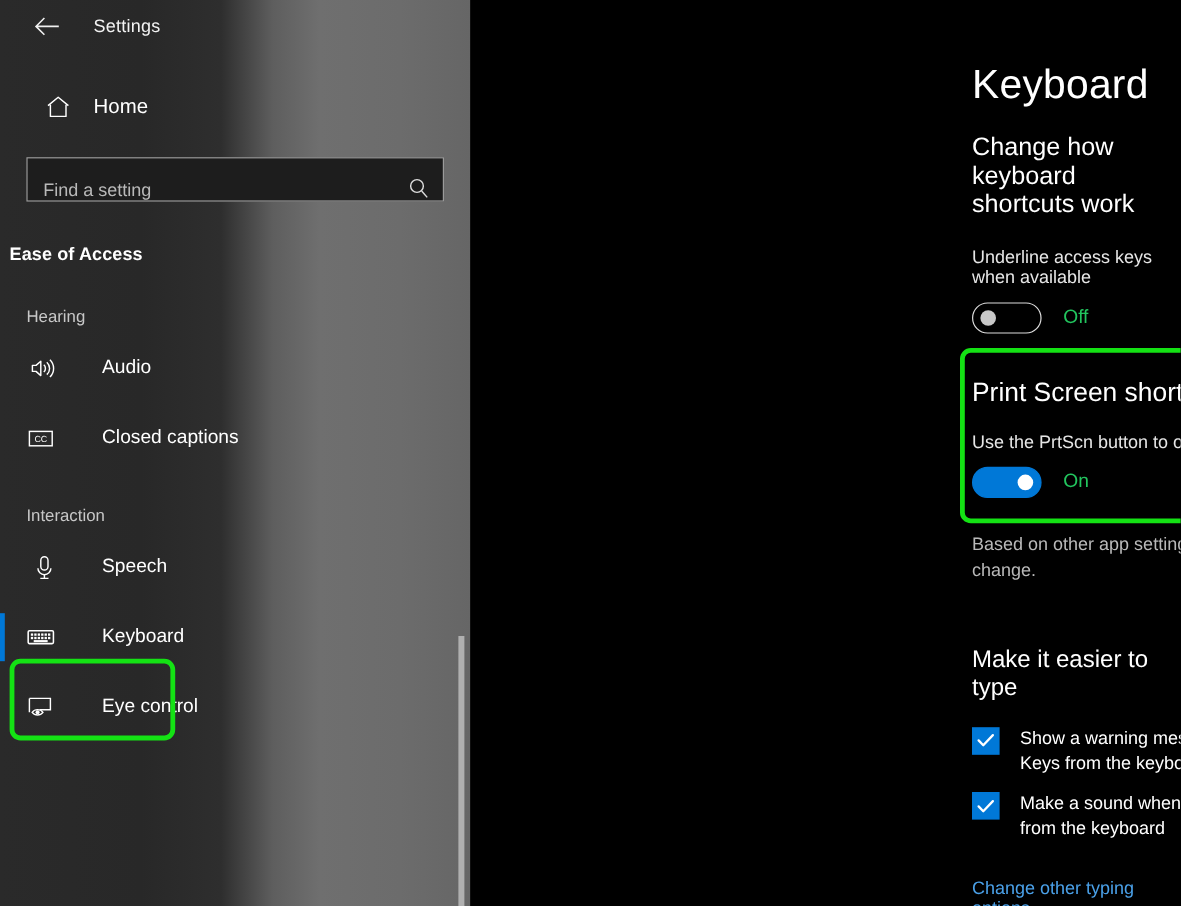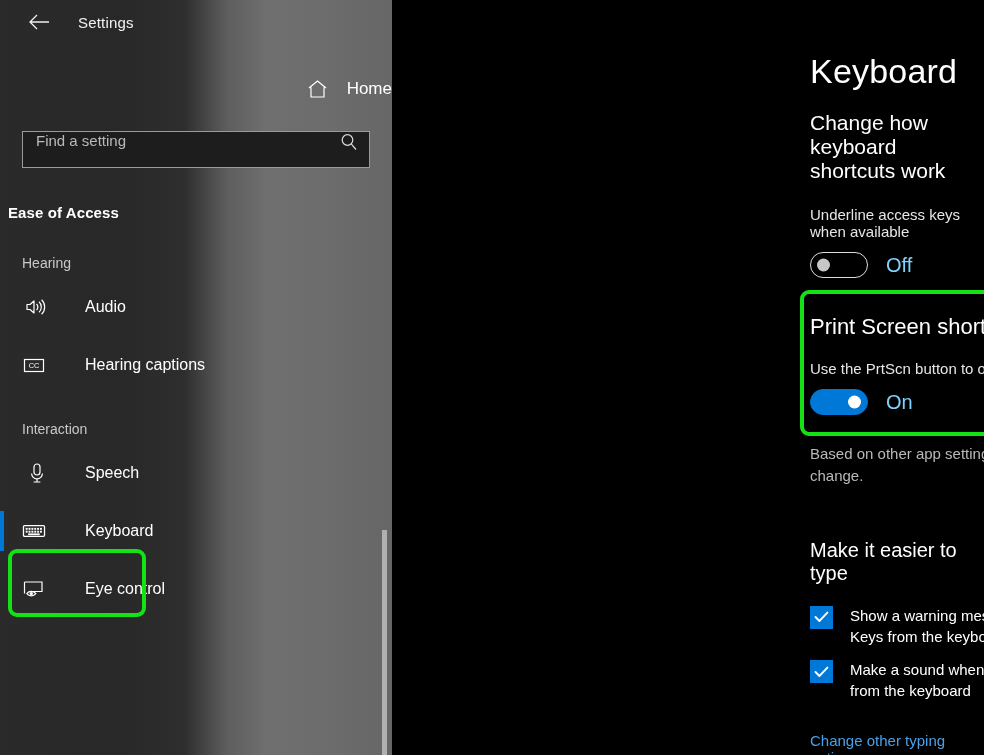--- a/index.html
+++ b/index.html
@@ -30,29 +30,28 @@
     cursor:pointer;
   }
   .back-btn svg{ display:block; }
   .win-title{
     font-size:15px; color:#f2f2f2; margin-left:22px; letter-spacing:.2px;
   }
 
   .home-row{
     display:flex; align-items:center; height:40px; margin-top:25px; padding-left:38px;
     cursor:pointer;
-    justify-content:flex-end;
   }
   .home-row .ic{ width:26px; display:flex; align-items:center; justify-content:flex-start; }
   .home-row .lbl{ font-size:17px; margin-left:14px; color:#fff; }
 
   .searchbox{
     margin:22px 22px 12px 22px; height:37px; width:348px;
     background:#1d1d1d; border:1px solid #9a9a9a;
-    display:flex; align-items:flex-start; padding:0 10px 0 13px; cursor:text;
+    display:flex; align-items:flex-end; padding:0 10px 0 13px; cursor:text;
   }
   .searchbox input{
     flex:1; background:transparent; border:none; outline:none;
     color:#e8e8e8; font-size:15px; font-family:inherit;
   }
   .searchbox input::placeholder{ color:#b9b9b9; opacity:1; }
   .searchbox .sicon{ width:20px; height:20px; flex:0 0 20px; }
 
   .sb-heading{
     font-size:15px; font-weight:bold; color:#fff;
@@ -113,21 +112,21 @@
   .toggle.off{ background:transparent; border:1.5px solid #dcdcdc; }
   .toggle.off .knob{
     position:absolute; left:6px; top:50%; transform:translateY(-50%);
     width:13px; height:13px; border-radius:50%; background:#c7c7c7;
   }
   .toggle.on{ background:#0078d7; border:1.5px solid #0078d7; }
   .toggle.on .knob{
     position:absolute; right:6px; top:50%; transform:translateY(-50%);
     width:13px; height:13px; border-radius:50%; background:#fff;
   }
-  .toggle-state{ font-size:20px; color:#7dd3fc; margin-left:18px; }
+  .toggle-state{ font-size:16px; color:#22c55e; margin-left:18px; }
 
   
   #ps-block{ position:relative; margin-top:36px; width:382px; }
   #hl-printscreen{
     position:absolute; left:-10px; top:-24px; width:392px; height:146px;
   }
   #ps-block .ps-title{ font-size:22px; color:#fff; }
   #ps-block .ps-desc{ font-size:15px; color:#e6e6e6; margin-top:20px; }
 
   .note{
@@ -204,21 +203,21 @@
         <span class="lbl">Audio</span>
       </div>
 
       <div class="nav-item">
         <span class="ic">
           <svg width="24" height="19" viewBox="0 0 24 19">
             <rect x="2.5" y="3.5" width="19" height="12" fill="none" stroke="#fff" stroke-width="1.2"></rect>
             <text x="12" y="12.4" font-family="Liberation Sans, sans-serif" font-size="7.4" fill="#fff" text-anchor="middle">CC</text>
           </svg>
         </span>
-        <span class="lbl">Hearing captions</span>
+        <span class="lbl">Closed captions</span>
       </div>
 
       <div class="group-label">Interaction</div>
 
       <div class="nav-item">
         <span class="ic">
           <svg width="18" height="22" viewBox="0 0 18 22">
             <rect x="6" y="2" width="6" height="11" rx="3" fill="none" stroke="#fff" stroke-width="1.2"></rect>
             <path d="M3.6 11.5 A5.4 5.4 0 0 0 14.4 11.5" fill="none" stroke="#fff" stroke-width="1.2"></path>
             <path d="M9 17 V20 M5.6 20 H12.4" fill="none" stroke="#fff" stroke-width="1.2"></path>

